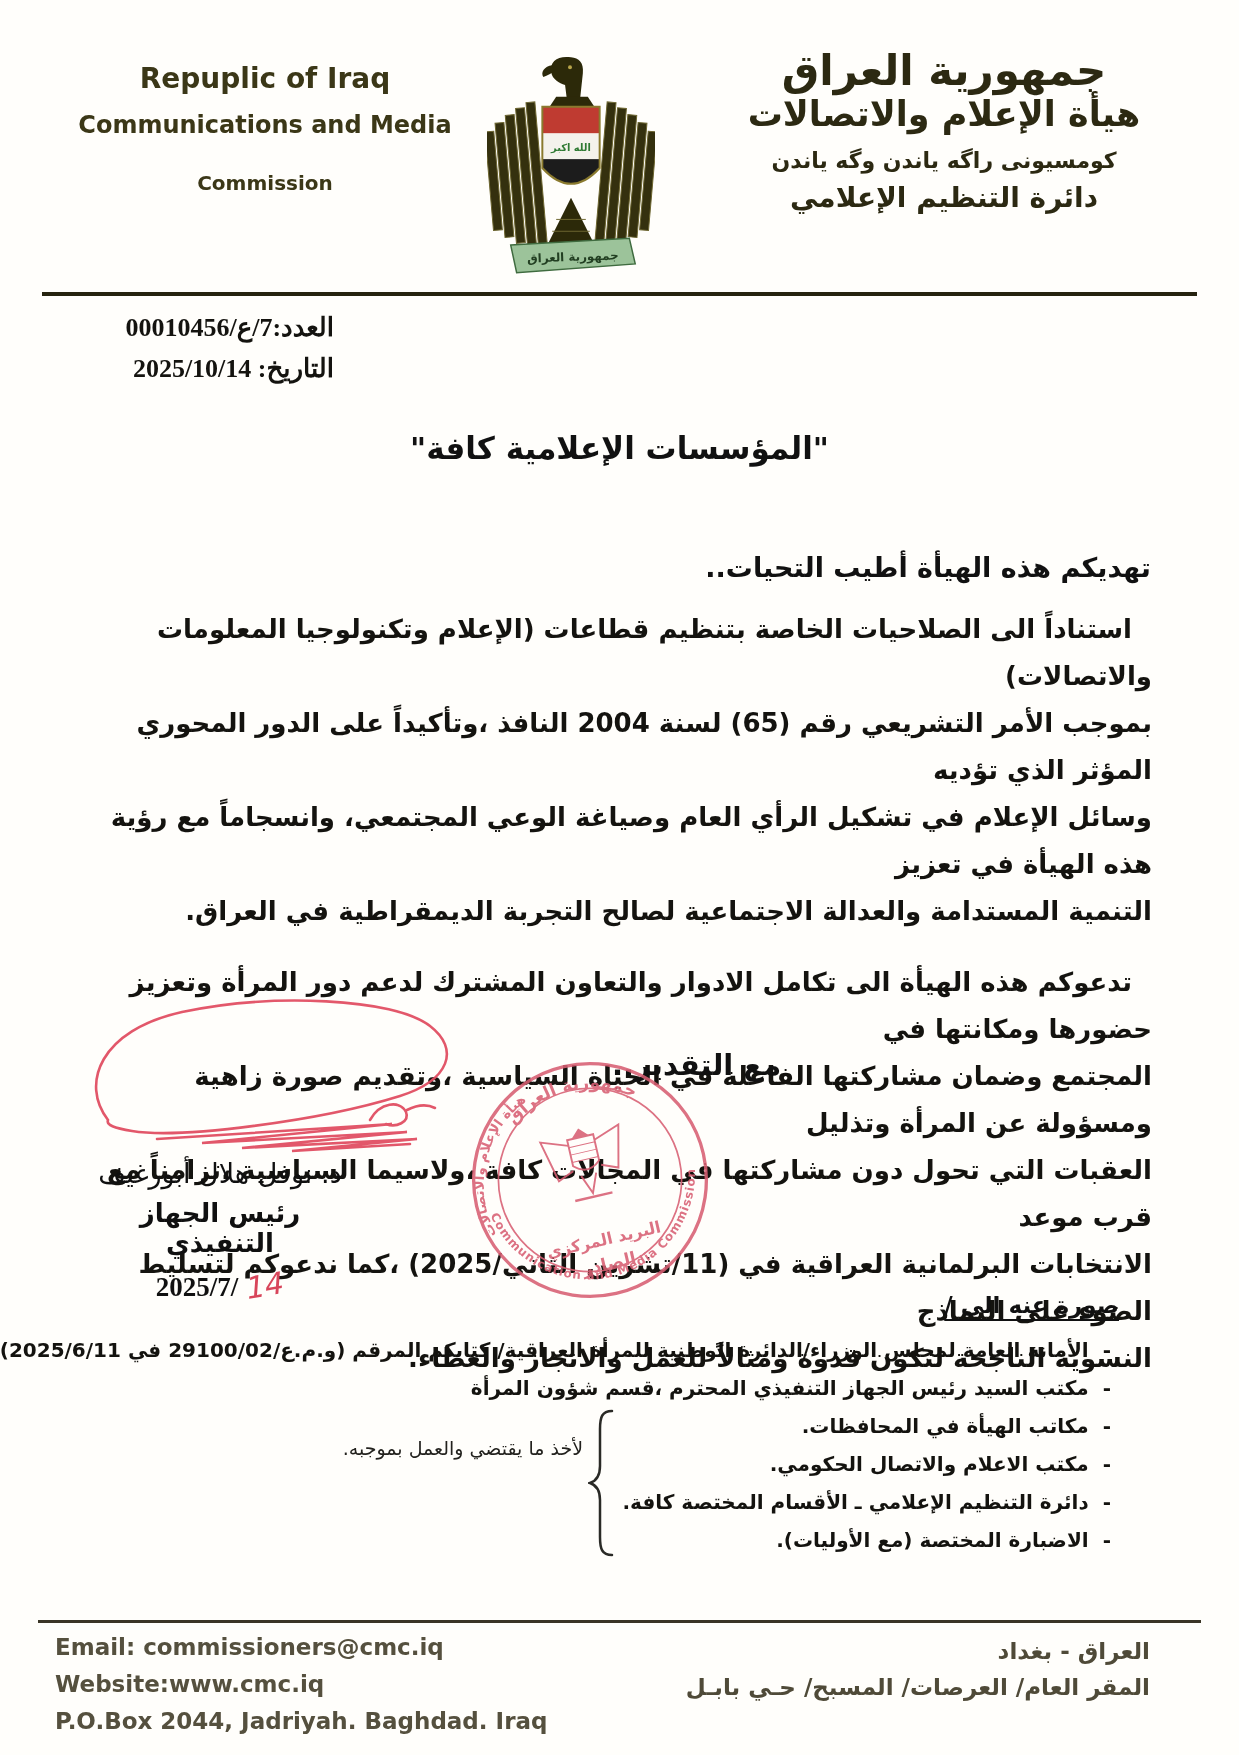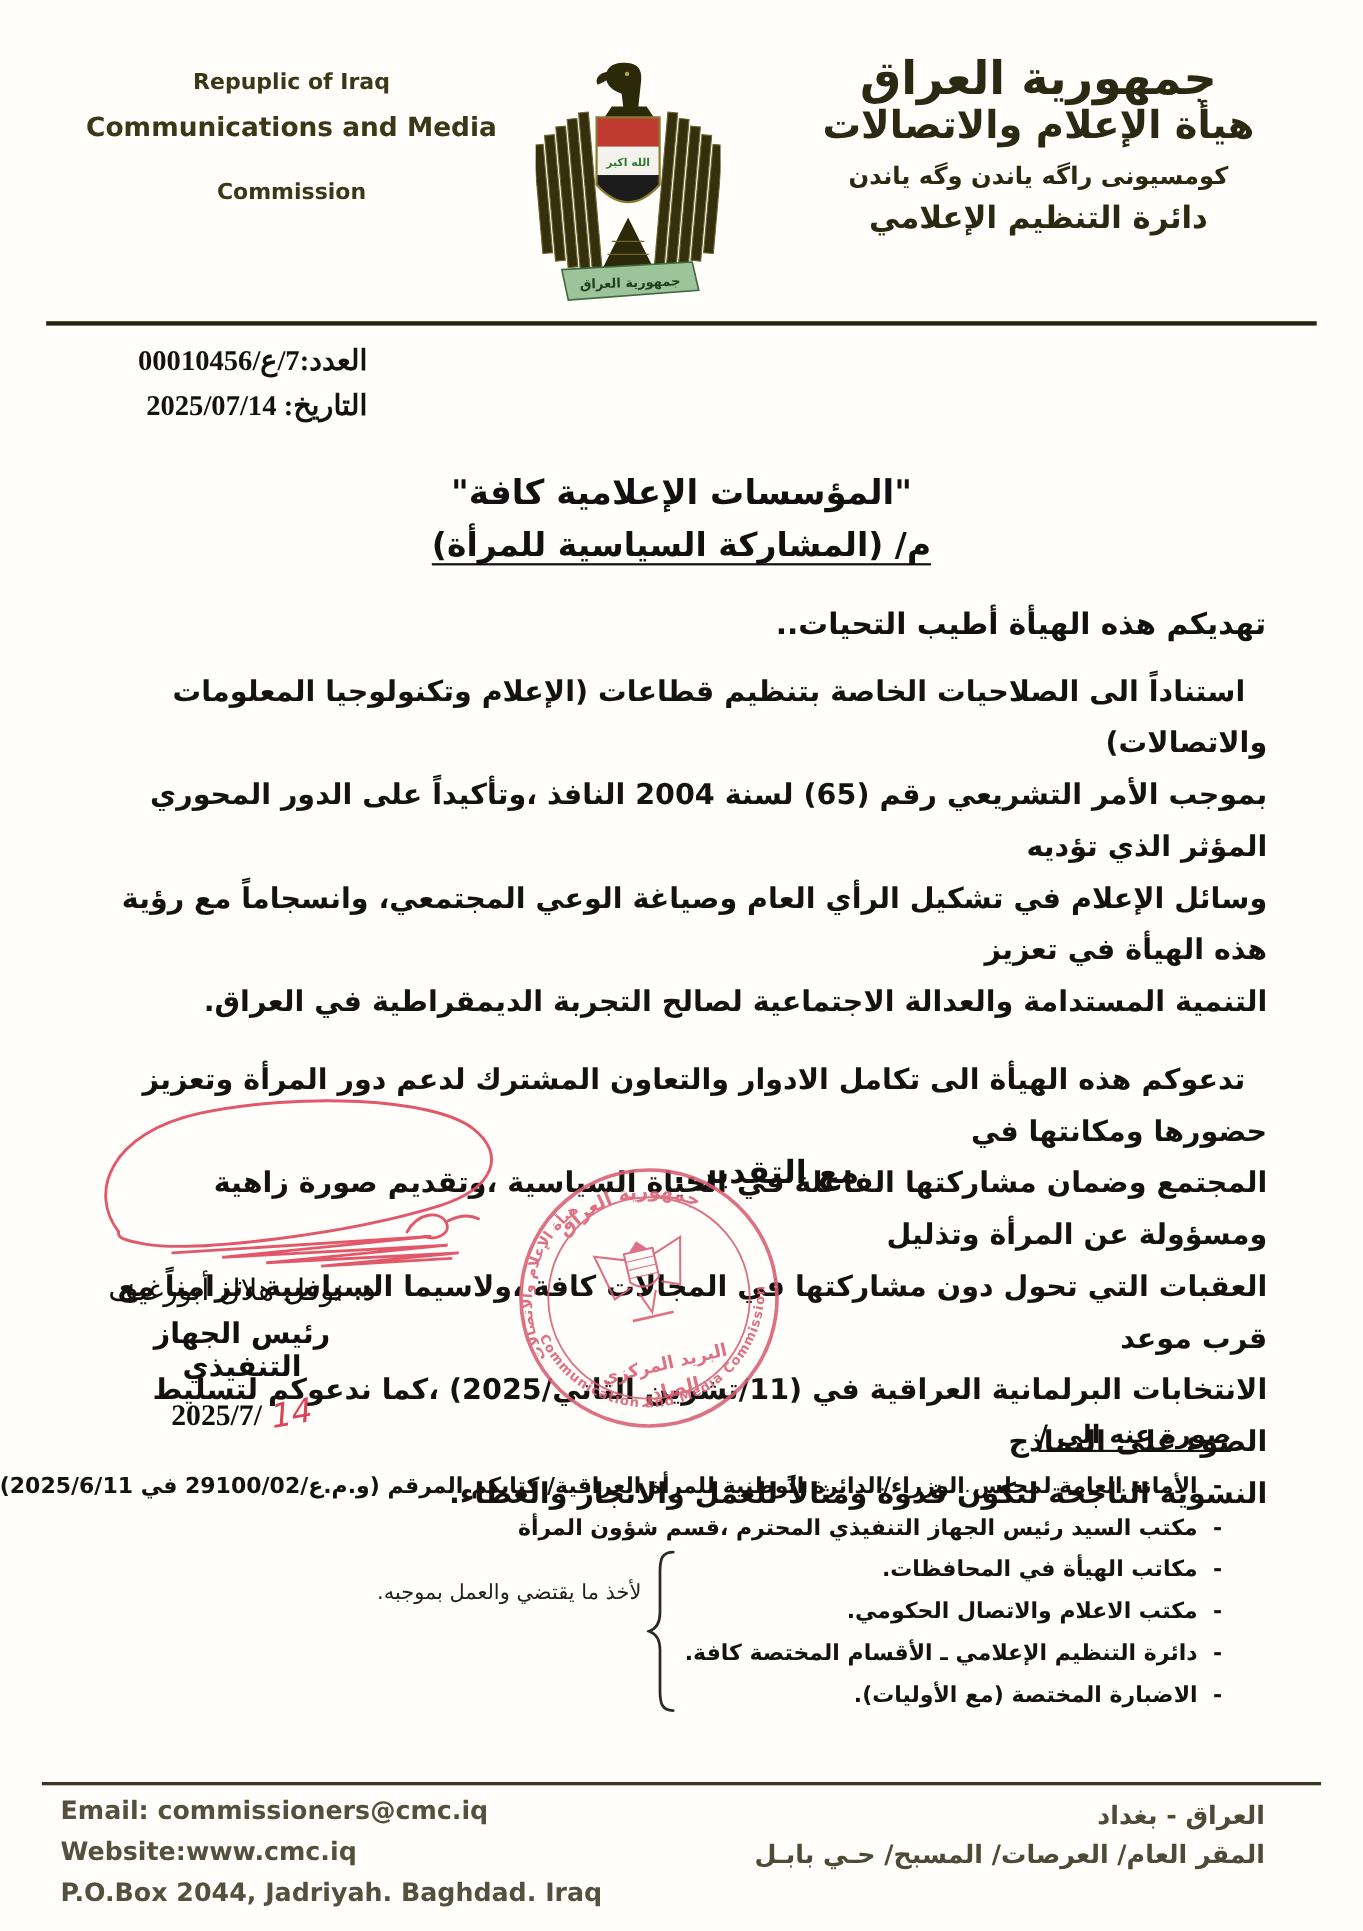--- a/index.html
+++ b/index.html
@@ -2,21 +2,21 @@
 <html lang="ar"><head>
 <meta charset="utf-8">
 <style>
   html,body{margin:0;padding:0;}
   body{width:1239px;height:1755px;position:relative;background:#fffefb;overflow:hidden;
        font-family:"DejaVu Sans",sans-serif;color:#1d1c18;}
   .abs{position:absolute;}
 
   
   .hdr-en{left:55px;top:62px;width:420px;text-align:center;color:#3b3717;font-weight:700;}
-  .hdr-en .l1{font-size:20px;margin-bottom:16px;}
+  .hdr-en .l1{font-size:28px;margin-bottom:16px;}
   .hdr-en .l2{font-size:24px;margin-bottom:32px;}
   .hdr-en .l3{font-size:20px;margin-bottom:36px;}
   .hdr-en .l4{font-size:29px;}
   .emblem{left:487px;top:50px;width:168px;height:240px;}
   .hdr-ar{right:50px;top:48px;width:490px;text-align:center;color:#2c2912;}
   .hdr-ar .c1{font-size:42px;font-weight:700;line-height:1.1;}
   .hdr-ar .c2{font-size:35px;font-weight:700;line-height:1.15;}
   .hdr-ar .ku{font-size:22px;font-weight:700;margin-top:14px;}
   .hdr-ar .dir{font-size:28px;font-weight:700;margin-top:8px;}
   .rule-top{left:42px;top:292px;width:1155px;height:4px;background:#26230f;}
@@ -122,26 +122,25 @@
   <div class="c1">جمهورية العراق</div>
   <div class="c2">هيأة الإعلام والاتصالات</div>
   <div class="ku">كومسيونى راگه ياندن وگه ياندن</div>
   <div class="dir">دائرة التنظيم الإعلامي</div>
 </div>
 
 <div class="abs rule-top"></div>
 
 <div class="abs ref">
   <div>العدد:7/ع/00010456</div>
-  <div>التاريخ: 2025/07/14</div>
+  <div>التاريخ: 2025/10/14</div>
 </div>
 
 <div class="abs subject">
   <div class="s1">"المؤسسات الإعلامية كافة"</div>
-  <div class="s2">م/ (المشاركة السياسية للمرأة)</div>
 </div>
 
 <div class="abs greeting">تهديكم هذه الهيأة أطيب التحيات..</div>
 
 <div class="abs letter-body">
   <p class="p1">استناداً الى الصلاحيات الخاصة بتنظيم قطاعات (الإعلام وتكنولوجيا المعلومات والاتصالات)
 بموجب الأمر التشريعي رقم (65) لسنة 2004 النافذ ،وتأكيداً على الدور المحوري المؤثر الذي تؤديه
 وسائل الإعلام في تشكيل الرأي العام وصياغة الوعي المجتمعي، وانسجاماً مع رؤية هذه الهيأة في تعزيز
 التنمية المستدامة والعدالة الاجتماعية لصالح التجربة الديمقراطية في العراق.</p>
   <p class="p2">تدعوكم هذه الهيأة الى تكامل الادوار والتعاون المشترك لدعم دور المرأة وتعزيز حضورها ومكانتها في

